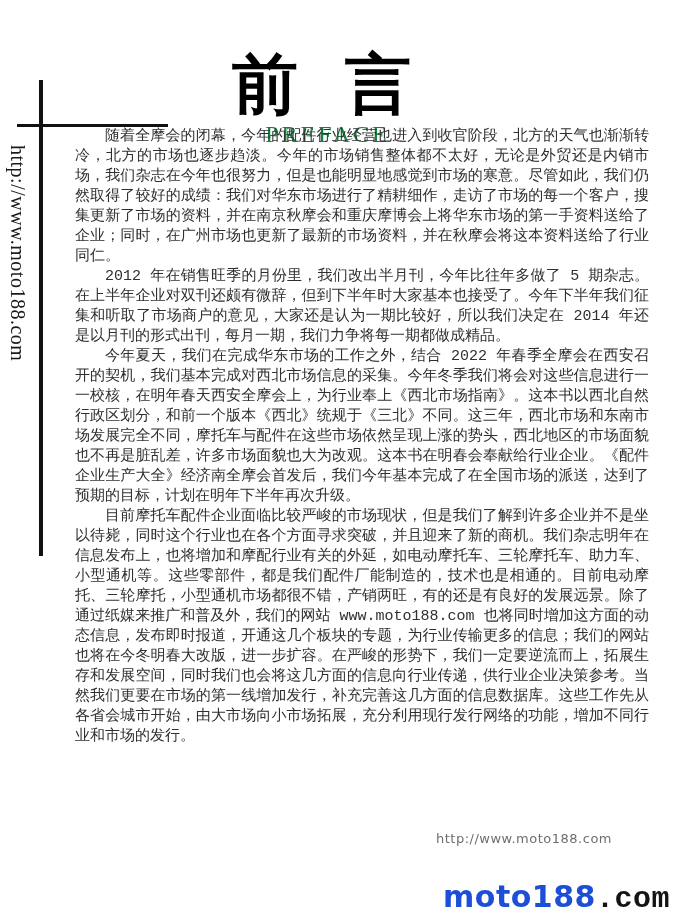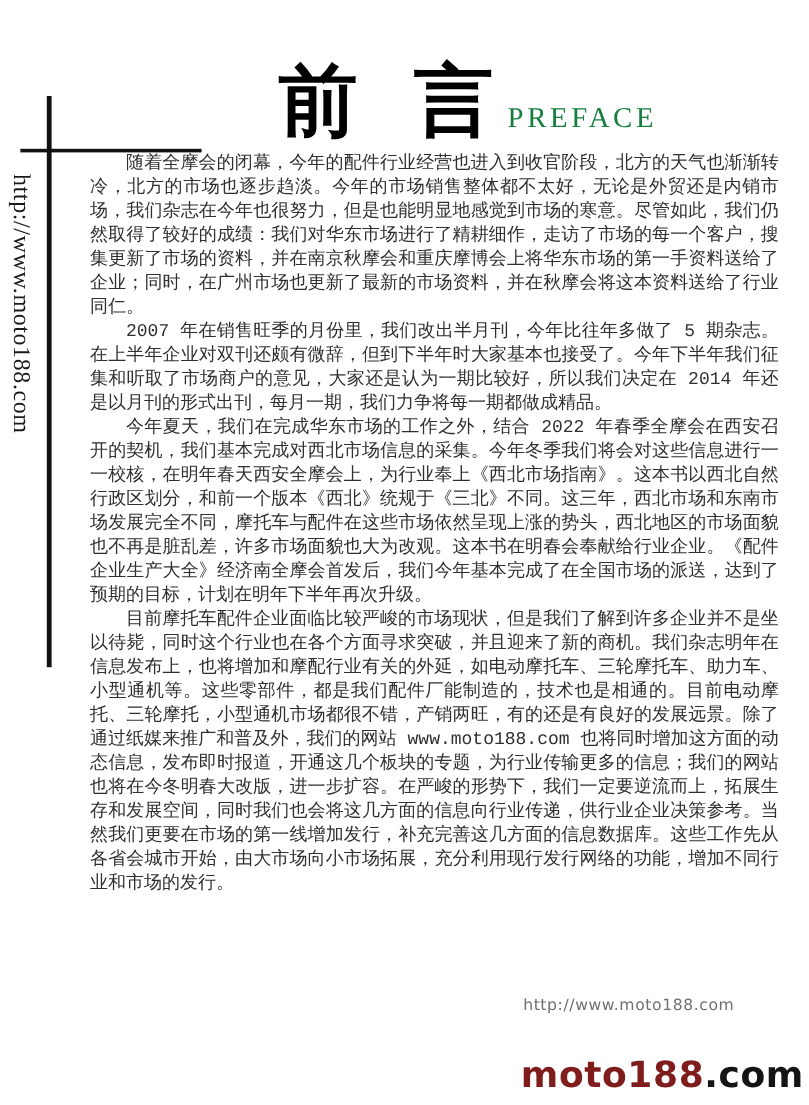--- a/index.html
+++ b/index.html
@@ -29,22 +29,23 @@
     text-orientation: sideways;
     font-family: "Liberation Serif", serif;
     font-size: 20px; color: #1a1a1a;
     letter-spacing: 0.5px;
     white-space: nowrap;
   }
 
   
   .title-wrap {
     position: absolute; left: 232px; top: 48px;
-    display: flex; align-items: flex-end;
+    display: flex; align-items: center;
     white-space: nowrap;
+    flex-direction: column;
   }
   .title-cn {
     font-family: "DejaVu Serif", "Liberation Serif", serif;
     font-weight: 900; font-size: 66px; line-height: 1.1;
     color: #000; letter-spacing: 12px;
   }
   .title-en {
     font-family: "Liberation Serif", serif;
     font-size: 24px; color: #15803d;
     letter-spacing: 3px; padding-bottom: 8px;
@@ -68,39 +69,39 @@
     font-size: 13px; color: #6e6e6e; letter-spacing: 0.5px;
   }
 
   
   .logo {
     position: absolute; top: 879px; right: 4px;
     font-family: "DejaVu Sans", "Liberation Sans", sans-serif;
     font-size: 30px; font-weight: bold; letter-spacing: 0.5px;
     white-space: nowrap;
   }
-  .logo .logo-main { color: #7f1d1d; }
-  .logo .logo-suffix { color: #141414; }
+  .logo .logo-main { color: #1d4ed8; }
+  .logo .logo-suffix { color: #141414; font-family: Liberation Mono, monospace; }
 </style>
 </head>
 <body>
 
 <div class="crop-h"></div>
 <div class="crop-v"></div>
 
 <div class="side-url">http://www.moto188.com</div>
 
 <div class="title-wrap">
   <span class="title-cn">前 言</span>
   <span class="title-en">PREFACE</span>
 </div>
 
 <div class="body-text">
   <p>随着全摩会的闭幕，今年的配件行业经营也进入到收官阶段，北方的天气也渐渐转冷，北方的市场也逐步趋淡。今年的市场销售整体都不太好，无论是外贸还是内销市场，我们杂志在今年也很努力，但是也能明显地感觉到市场的寒意。尽管如此，我们仍然取得了较好的成绩：我们对华东市场进行了精耕细作，走访了市场的每一个客户，搜集更新了市场的资料，并在南京秋摩会和重庆摩博会上将华东市场的第一手资料送给了企业；同时，在广州市场也更新了最新的市场资料，并在秋摩会将这本资料送给了行业同仁。</p>
-  <p>2007 年在销售旺季的月份里，我们改出半月刊，今年比往年多做了 5 期杂志。在上半年企业对双刊还颇有微辞，但到下半年时大家基本也接受了。今年下半年我们征集和听取了市场商户的意见，大家还是认为一期比较好，所以我们决定在 2014 年还是以月刊的形式出刊，每月一期，我们力争将每一期都做成精品。</p>
+  <p>2012 年在销售旺季的月份里，我们改出半月刊，今年比往年多做了 5 期杂志。在上半年企业对双刊还颇有微辞，但到下半年时大家基本也接受了。今年下半年我们征集和听取了市场商户的意见，大家还是认为一期比较好，所以我们决定在 2014 年还是以月刊的形式出刊，每月一期，我们力争将每一期都做成精品。</p>
   <p>今年夏天，我们在完成华东市场的工作之外，结合 2022 年春季全摩会在西安召开的契机，我们基本完成对西北市场信息的采集。今年冬季我们将会对这些信息进行一一校核，在明年春天西安全摩会上，为行业奉上《西北市场指南》。这本书以西北自然行政区划分，和前一个版本《西北》统规于《三北》不同。这三年，西北市场和东南市场发展完全不同，摩托车与配件在这些市场依然呈现上涨的势头，西北地区的市场面貌也不再是脏乱差，许多市场面貌也大为改观。这本书在明春会奉献给行业企业。《配件企业生产大全》经济南全摩会首发后，我们今年基本完成了在全国市场的派送，达到了预期的目标，计划在明年下半年再次升级。</p>
   <p>目前摩托车配件企业面临比较严峻的市场现状，但是我们了解到许多企业并不是坐以待毙，同时这个行业也在各个方面寻求突破，并且迎来了新的商机。我们杂志明年在信息发布上，也将增加和摩配行业有关的外延，如电动摩托车、三轮摩托车、助力车、小型通机等。这些零部件，都是我们配件厂能制造的，技术也是相通的。目前电动摩托、三轮摩托，小型通机市场都很不错，产销两旺，有的还是有良好的发展远景。除了通过纸媒来推广和普及外，我们的网站 www.moto188.com 也将同时增加这方面的动态信息，发布即时报道，开通这几个板块的专题，为行业传输更多的信息；我们的网站也将在今冬明春大改版，进一步扩容。在严峻的形势下，我们一定要逆流而上，拓展生存和发展空间，同时我们也会将这几方面的信息向行业传递，供行业企业决策参考。当然我们更要在市场的第一线增加发行，补充完善这几方面的信息数据库。这些工作先从各省会城市开始，由大市场向小市场拓展，充分利用现行发行网络的功能，增加不同行业和市场的发行。</p>
 </div>
 
 <div class="footer-url">http://www.moto188.com</div>
 
 <div class="logo">
   <span class="logo-main">moto188</span><span class="logo-suffix">.com</span>
 </div>
 

